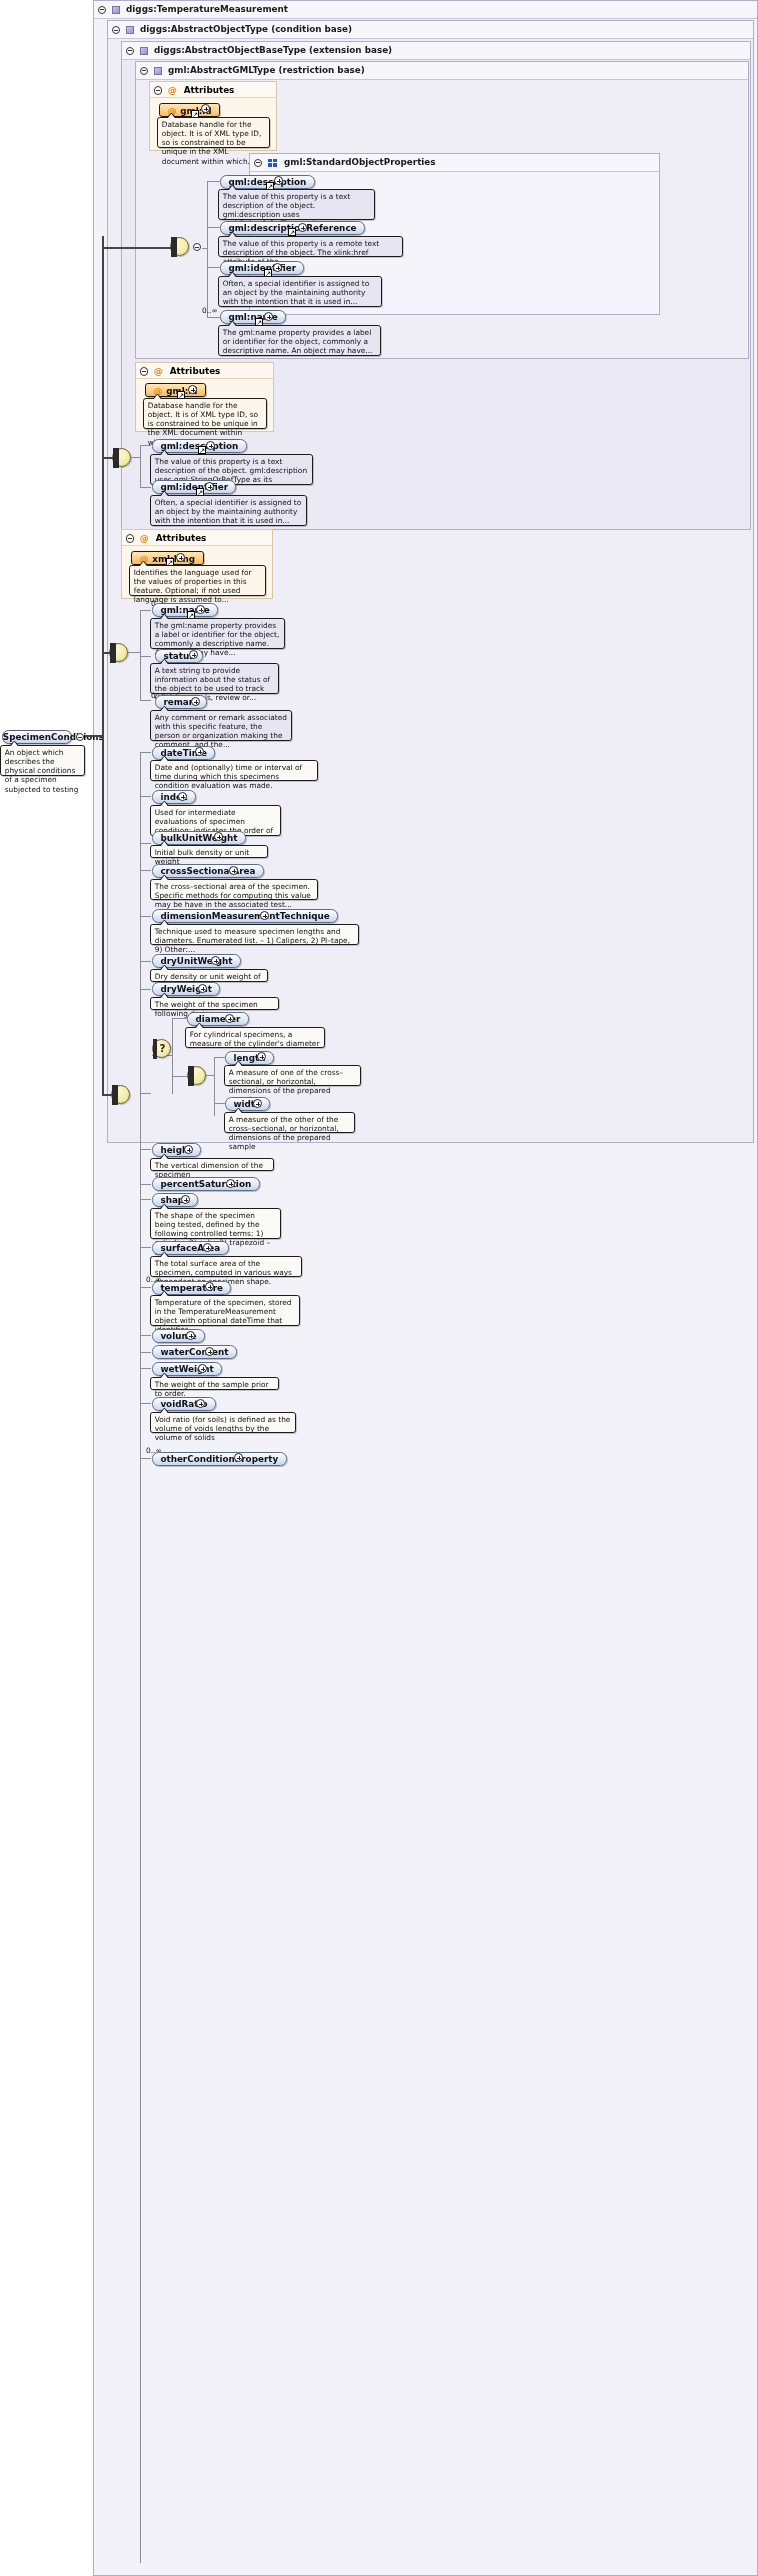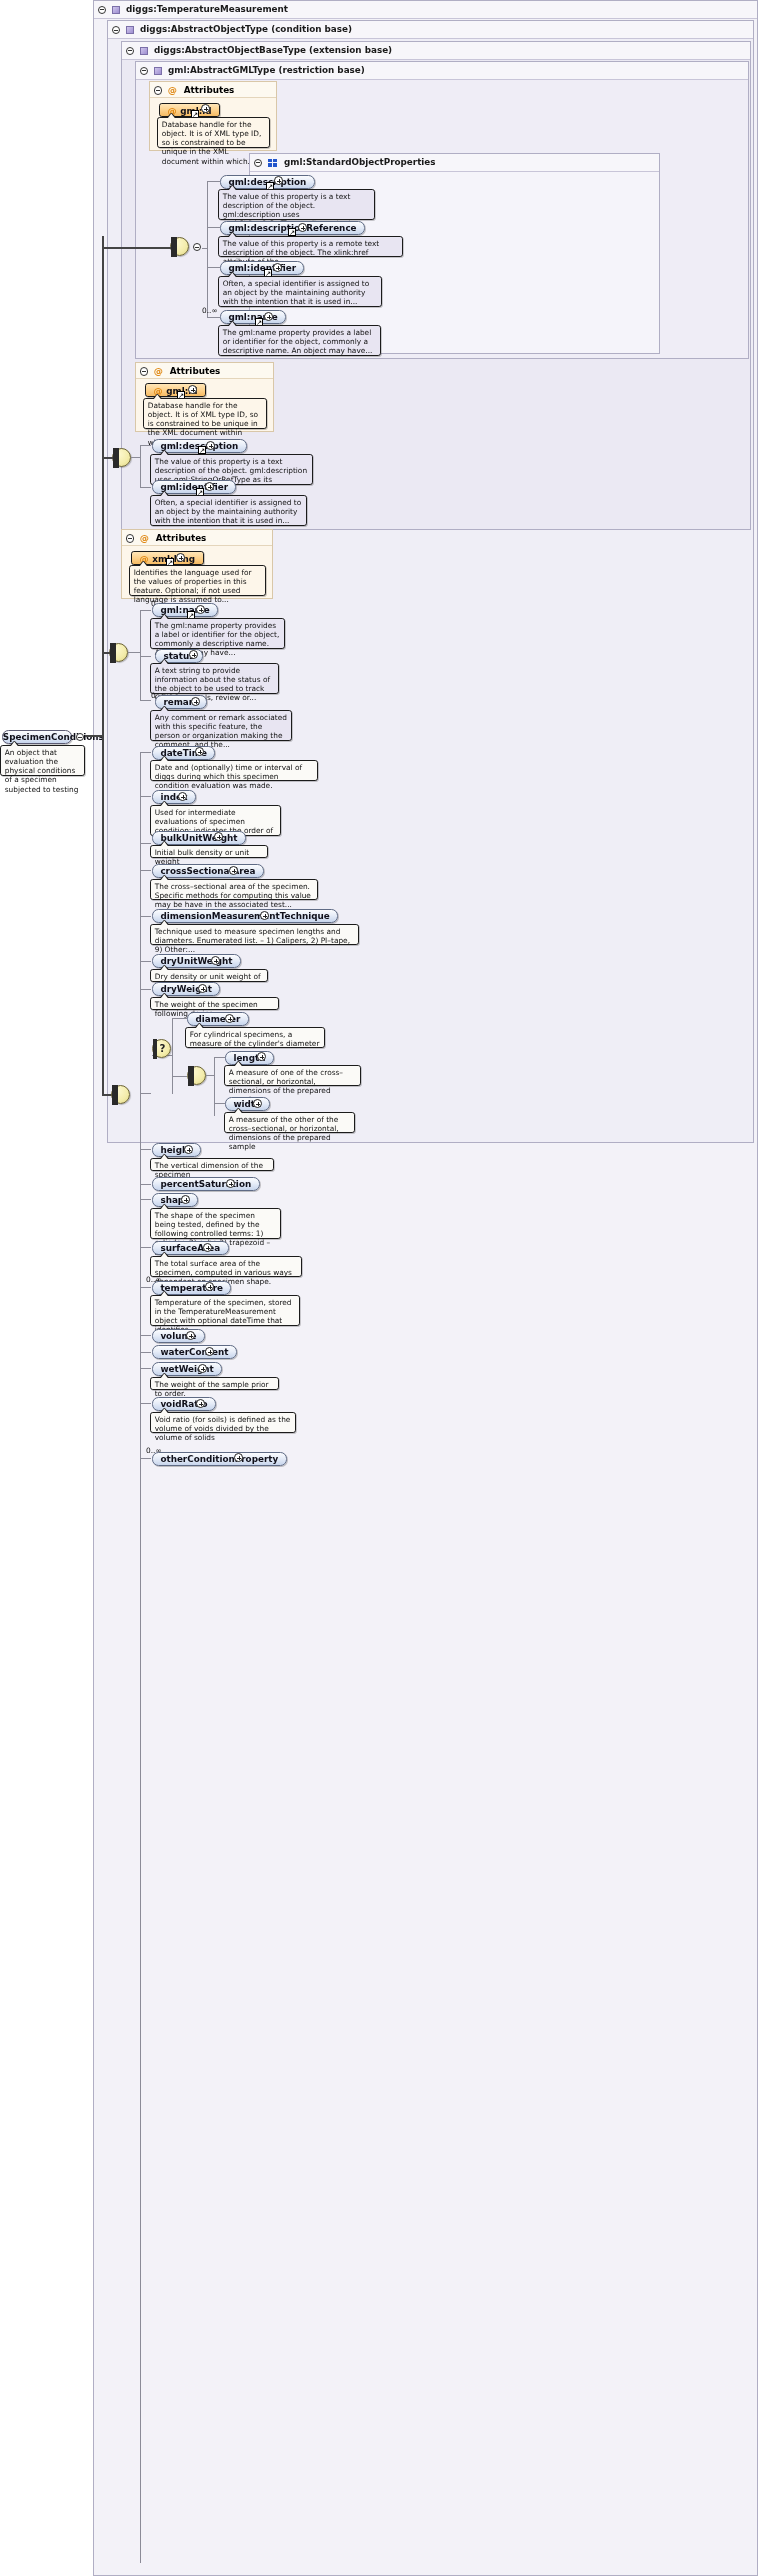--- a/index.html
+++ b/index.html
@@ -267,21 +267,21 @@
   <div class="pill attr" style="left:159px; top:103px;">
     <span class="at-sym">@</span><span>gml:id</span>
   </div>
   <div class="jump" style="left:191px; top:110px;"></div>
   <div class="tog plus" style="left:201px; top:104px;"></div>
   <div class="doc oncream" style="left:157px; top:117px; width:113px; height:30.5px;">
     <span class="tipb"></span><span class="tipf" style="background:#fdf6ea;"></span>
     <span>Database handle for the object. It is of XML type ID, so is constrained to be unique in the XML document within which...</span>
   </div>
 
-  <div class="typebox" style="left:249px; top:153px; width:411px; height:201px; background:#f5f4fa;">
+  <div class="typebox" style="left:249px; top:153px; width:411px; height:162px; background:#f5f4fa;">
     <div class="tb-head">
       <span class="circ"></span>
       <span class="grpicon"><i></i><i></i><i></i><i></i></span>
       <span class="ttl">gml:StandardObjectProperties</span>
     </div>
   </div>
 
   <div class="seqsym" style="left:170px; top:237px;">
     <span class="b1"></span><span class="b2"></span><span class="b3"></span>
     <span class="ln1"></span><span class="ln2"></span>
@@ -438,21 +438,21 @@
     <span class="tipb"></span><span class="tipf" style="background:#e8e5f2;"></span>
     <span>Any comment or remark associated with this specific feature, the person or organization making the comment, and the...</span>
   </div>
 
   <div class="pill root" style="left:1.8px; top:730px; width:70px; text-align:center; padding:0;">
     <span>SpecimenConditions</span>
   </div>
   <div class="circ" style="position:absolute; left:76px; top:733px;"></div>
   <div class="doc" style="left:0px; top:745px; width:85px; height:31px;">
     <span class="tipb"></span><span class="tipf" style="background:#fbfaf7;"></span>
-    <span>An object that evaluation the physical conditions of a specimen subjected to testing</span>
+    <span>An object which describes the physical conditions of a specimen subjected to testing</span>
   </div>
 
   <div class="ln h thick" style="left:85px; top:735px; width:17.6px; height:1.8px;"></div>
   <div class="ln v thick" style="left:102px; top:236px; height:502px; width:1.8px;"></div>
   <div class="ln h thick" style="left:102px; top:247px; width:69px; height:1.8px;"></div>
   <div class="ln h thick" style="left:102px; top:457px; width:11px; height:1.8px;"></div>
   <div class="ln h thick" style="left:102px; top:652px; width:8.3px; height:1.8px;"></div>
 
   <div class="ln v thick" style="left:102px; top:735px; height:360px; width:1.8px;"></div>
   <div class="ln h thick" style="left:102px; top:1094px; width:11px; height:1.8px;"></div>
@@ -464,21 +464,21 @@
 
   <div class="ln v" style="left:140px; top:752px; height:1811px;"></div>
 
   <div class="ln h" style="left:140px; top:752px; width:11px;"></div>
   <div class="pill elem" style="left:152px; top:746px;">
     <span>dateTime</span>
   </div>
   <div class="tog plus" style="left:195px; top:747px;"></div>
   <div class="doc" style="left:150px; top:760px; width:168px; height:21px;">
     <span class="tipb"></span><span class="tipf" style="background:#fbfaf7;"></span>
-    <span>Date and (optionally) time or interval of diggs during which this specimen condition evaluation was made.</span>
+    <span>Date and (optionally) time or interval of time during which this specimens condition evaluation was made.</span>
   </div>
 
   <div class="ln h" style="left:140px; top:796px; width:11px;"></div>
   <div class="pill elem" style="left:152px; top:790px;">
     <span>index</span>
   </div>
   <div class="tog plus" style="left:178px; top:792px;"></div>
   <div class="doc" style="left:150px; top:805px; width:131px; height:30.5px;">
     <span class="tipb"></span><span class="tipf" style="background:#fbfaf7;"></span>
     <span>Used for intermediate evaluations of specimen condition; indicates the order of the intermediate measurements, in index...</span>
@@ -650,21 +650,21 @@
     <span>The weight of the sample prior to order.</span>
   </div>
 
   <div class="ln h" style="left:140px; top:1403px; width:11px;"></div>
   <div class="pill elem" style="left:152px; top:1397px;">
     <span>voidRatio</span>
   </div>
   <div class="tog plus" style="left:196px; top:1399px;"></div>
   <div class="doc" style="left:150px; top:1412px; width:146px; height:21px;">
     <span class="tipb"></span><span class="tipf" style="background:#fbfaf7;"></span>
-    <span>Void ratio (for soils) is defined as the volume of voids divided by the volume of solids</span>
+    <span>Void ratio (for soils) is defined as the volume of voids lengths by the volume of solids</span>
   </div>
 
   <div class="ln h" style="left:140px; top:1458px; width:11px;"></div>
   <div class="occ" style="left:146px; top:1446px;">0..∞</div>
   <div class="pill elem" style="left:152px; top:1452px;">
     <span>otherConditionProperty</span>
   </div>
   <div class="tog plus" style="left:234px; top:1453px;"></div>
 
 </div>

